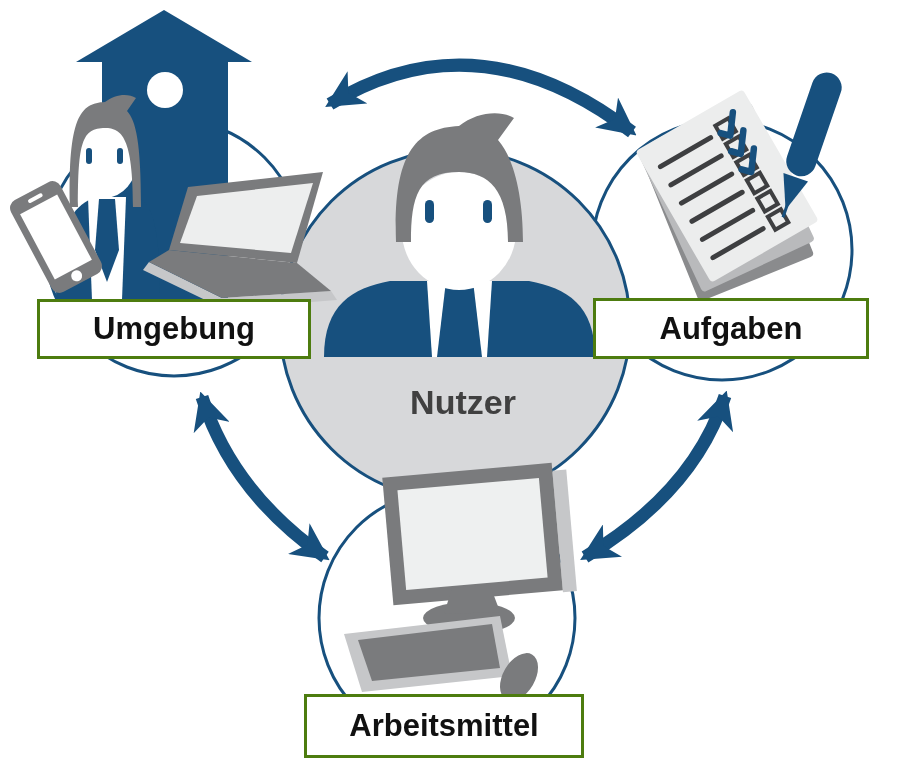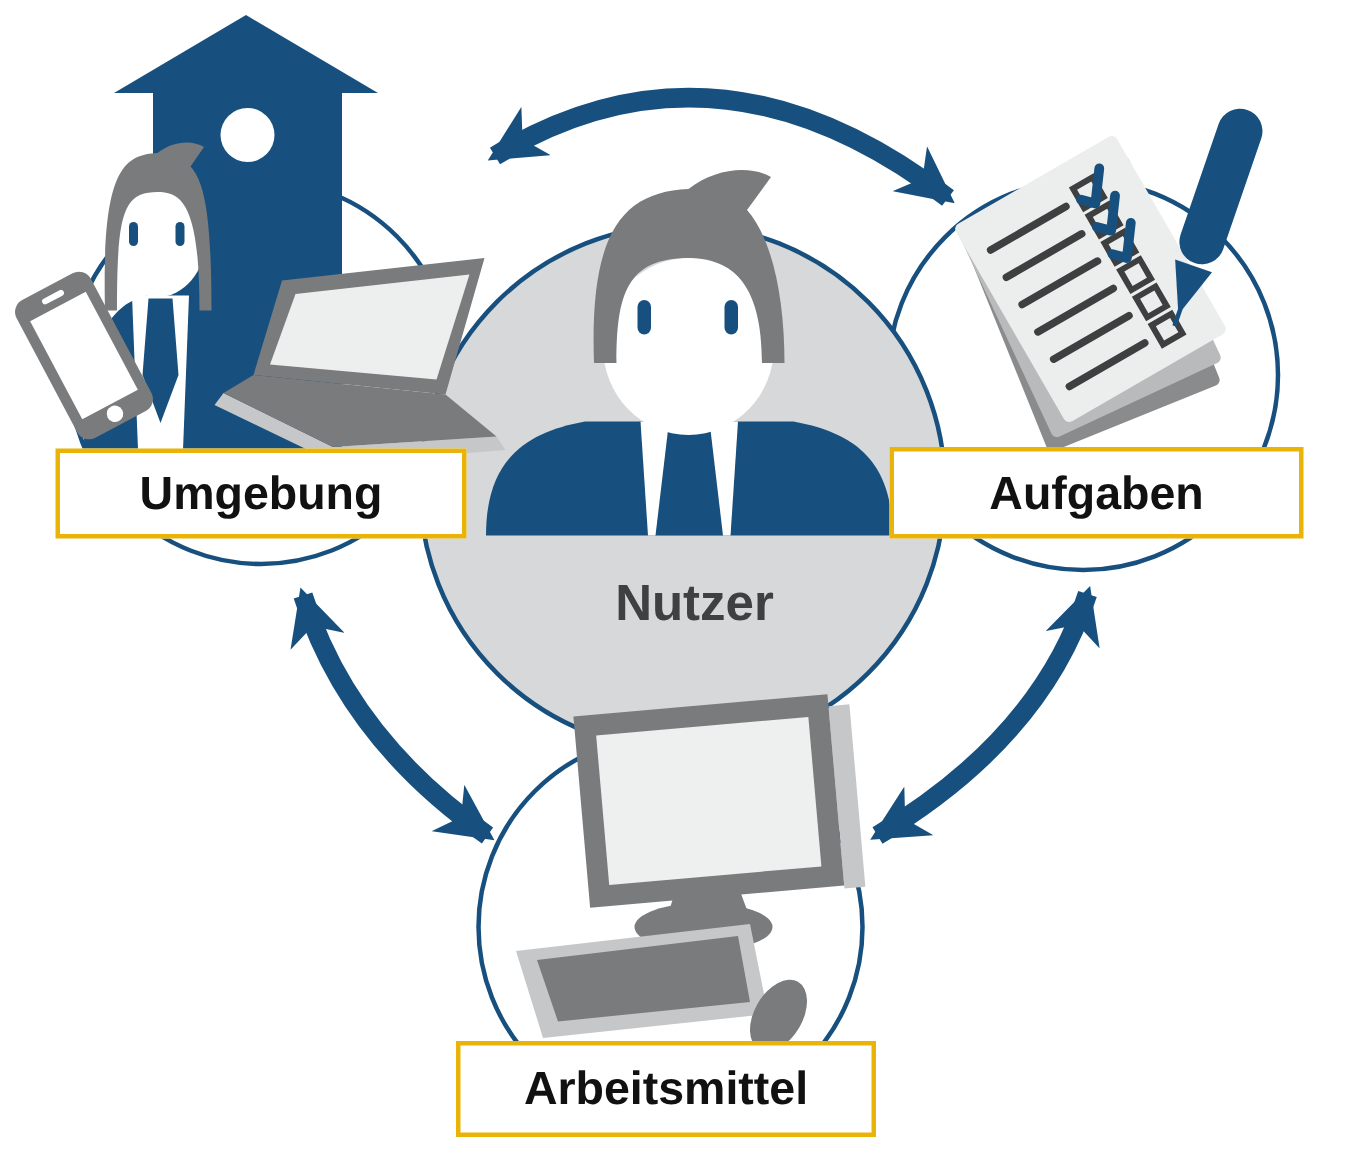--- a/index.html
+++ b/index.html
@@ -7,21 +7,21 @@
     position:relative;
     width:898px;height:769px;
     background:#ffffff;
     font-family:"Liberation Sans",sans-serif;
     overflow:hidden;
   }
   .scene svg{position:absolute;left:0;top:0;}
   .label-box{
     position:absolute;
     background:#ffffff;
-    border:3px solid #eab308;
+    border:3px solid #4d7c0f;
     display:flex;align-items:center;justify-content:center;
     font-weight:bold;color:#111111;
     box-sizing:border-box;
   }
   .label-box span{white-space:nowrap;}
   #umgebung-label{left:37px;top:299px;width:274px;height:60px;font-size:31px;}
   #aufgaben-label{left:593px;top:298px;width:276px;height:61px;font-size:31px;}
   #arbeitsmittel-label{left:304px;top:694px;width:280px;height:64px;font-size:31px;}
   .center-label{
     position:absolute;left:370px;top:381px;width:186px;height:42px;

